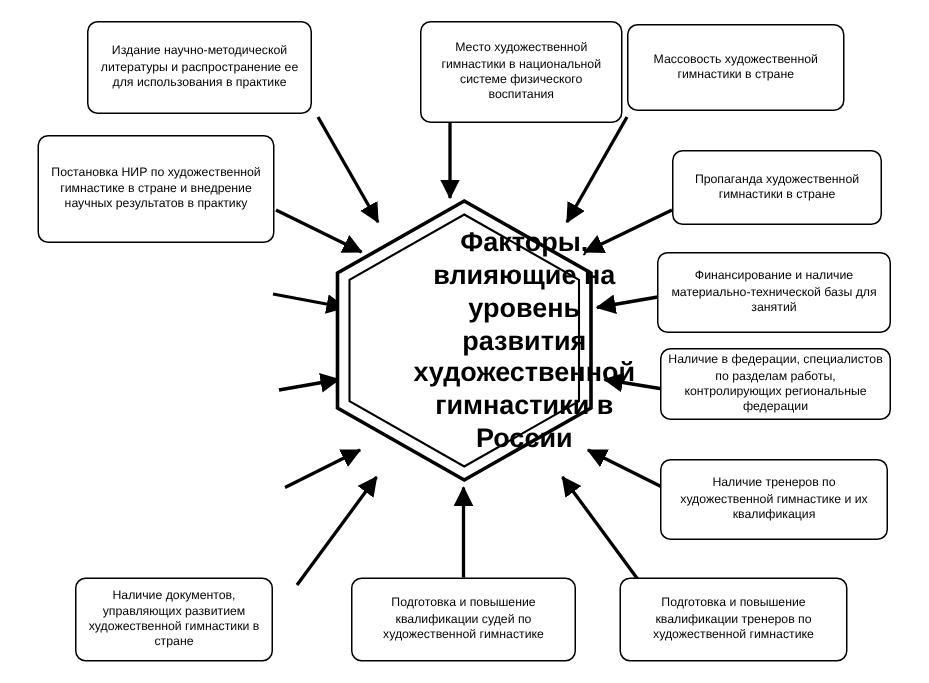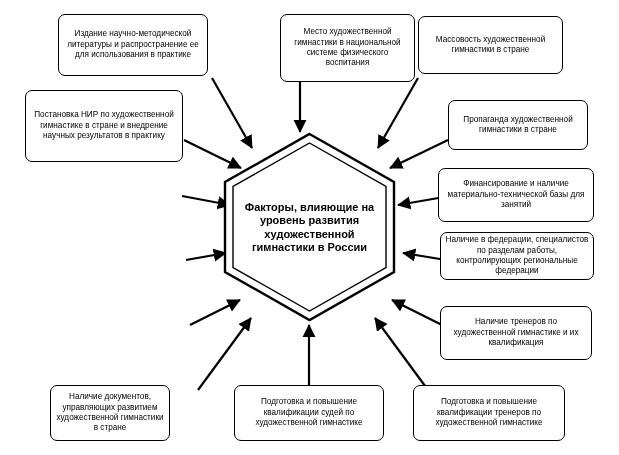--- a/index.html
+++ b/index.html
@@ -49,26 +49,27 @@
   .center-label {
     position: absolute;
     left: 232px;
     top: 155px;
     width: 155px;
     height: 145px;
     display: flex;
     align-items: center;
     justify-content: center;
     text-align: center;
-    font-size: 11px;
+    font-size: 18px;
     font-weight: bold;
     line-height: 1.22;
     color: #000000;
     z-index: 4;
     pointer-events: none;
+    padding-left: 40px;
   }
   #arrows {
     position: absolute;
     left: 0;
     top: 0;
     width: 619px;
     height: 455px;
     z-index: 1;
   }
 </style>
@@ -137,21 +138,21 @@
 
   <div class="node" style="left:440px; top:232px; width:154px; height:48px;">
     <span>Наличие в федерации, специалистов по разделам работы, контролирующих региональные федерации</span>
   </div>
 
 
   <div class="node" style="left:440px; top:306px; width:152px; height:54px;">
     <span>Наличие тренеров по художественной гимнастике и их квалификация</span>
   </div>
 
-  <div class="node" style="left:50px; top:385px; width:120px; height:56px;">
+  <div class="node" style="left:50px; top:385px; width:132px; height:56px;">
     <span>Наличие документов, управляющих развитием художественной гимнастики в стране</span>
   </div>
 
   <div class="node" style="left:234px; top:385px; width:150px; height:56px;">
     <span>Подготовка и повышение квалификации судей по художественной гимнастике</span>
   </div>
 
   <div class="node" style="left:413px; top:385px; width:152px; height:56px;">
     <span>Подготовка и повышение квалификации тренеров по художественной гимнастике</span>
   </div>

